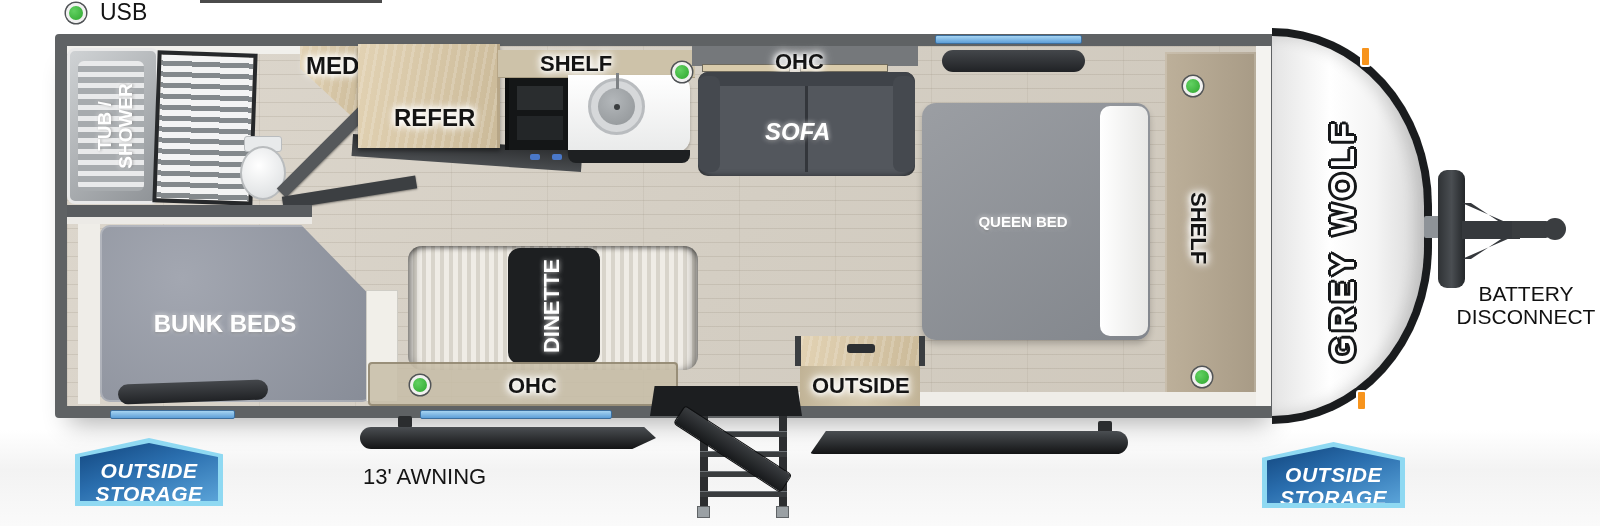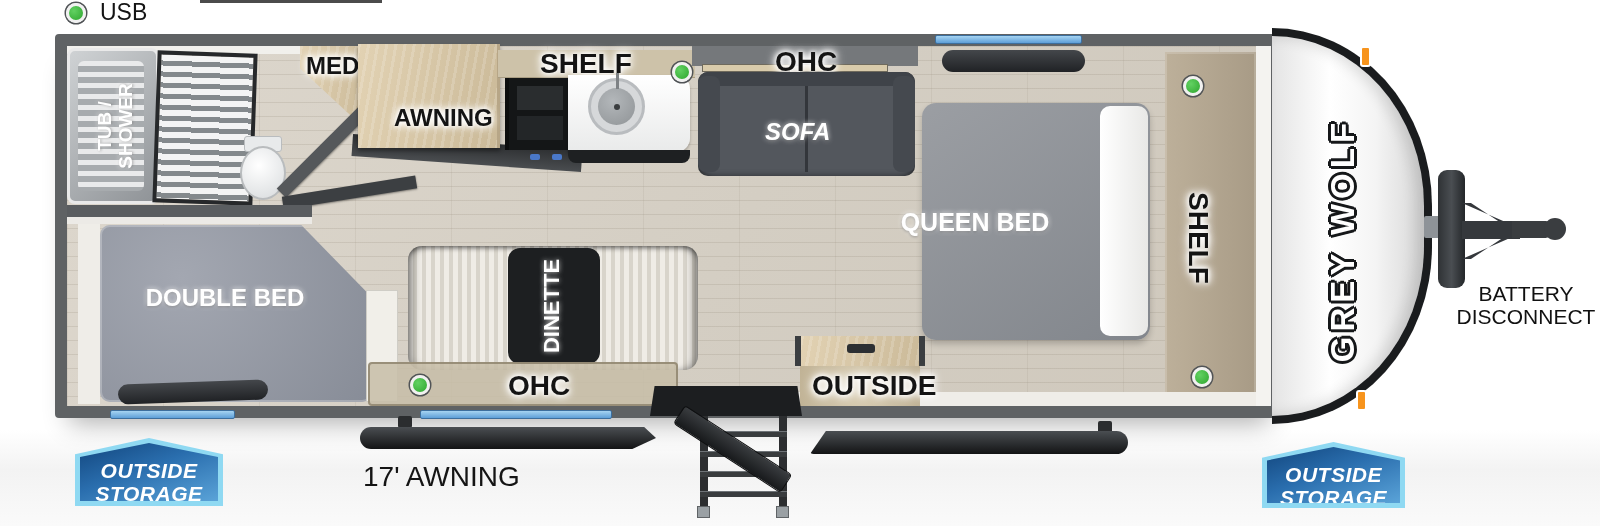--- a/index.html
+++ b/index.html
@@ -19,21 +19,21 @@
       repeating-linear-gradient(90deg,rgba(125,114,96,.10) 0 1px,transparent 1px 96px),
       linear-gradient(120deg,#ddd7cd,#d4cec3 55%,#cfc8bc);
     box-shadow:0 20px 24px -14px rgba(0,0,0,.30);
   }
   .window{height:9px;background:linear-gradient(#a6d4f2,#5e9fd8);border:1px solid #3d6f9e;border-radius:2px;}
 
   
   .lbl{
     position:absolute;font-weight:700;color:#141414;white-space:nowrap;
     text-shadow:0 0 4px #fff,0 0 7px #fff,0 0 10px #fff,0 0 12px #fff;
-    font-size:28px;line-height:24px;
+    font-size:22px;line-height:24px;
   }
   .lbl.white{
     color:#ffffff;
     text-shadow:0 0 5px rgba(255,255,255,.85),0 1px 3px rgba(0,0,0,.45);
   }
   .lbl.center{text-align:center;}
   .vert-cw{writing-mode:vertical-rl;}
 
   
   .usb-dot{
@@ -90,33 +90,33 @@
   <div class="abs wood" style="left:300px;top:46px;width:62px;height:80px;clip-path:polygon(0 0,100% 0,100% 100%,0 28%);"></div>
 
   <div class="abs wall-stub" style="left:262px;top:140px;width:132px;height:13px;transform:rotate(-45deg);"></div>
   <div class="abs wall-stub" style="left:282px;top:186px;width:135px;height:13px;transform:rotate(-9deg);background:#3c3f42;"></div>
 
   <div class="abs" style="left:67px;top:205px;width:245px;height:12px;background:#5a5d60;"></div>
   <div class="abs" style="left:67px;top:217px;width:245px;height:7px;background:#eceae6;"></div>
 
   <div class="abs" style="left:78px;top:224px;width:22px;height:180px;background:#efede8;"></div>
   <div class="abs" style="left:100px;top:225px;width:272px;height:177px;border-radius:10px;background:radial-gradient(circle at 30% 30%,#a3a7b1,#878c97);clip-path:polygon(0 0,74% 0,100% 41%,100% 100%,0 100%);box-shadow:inset 0 0 0 2px rgba(255,255,255,.25);"></div>
-  <div class="lbl white center" style="left:110px;top:286px;width:230px;font-size:24px;">DOUBLE BED</div>
+  <div class="lbl white center" style="left:110px;top:312px;width:230px;font-size:24px;">BUNK BEDS</div>
   <div class="abs dark-bar" style="left:118px;top:382px;width:150px;height:20px;transform:rotate(-2deg);"></div>
   <div class="abs" style="left:366px;top:290px;width:32px;height:112px;background:#f1efe9;border:1px solid #cfcdc6;"></div>
 
   <div class="abs" style="left:40px;top:100px;width:160px;height:52px;transform:rotate(-90deg);text-align:center;">
     <div class="lbl white" style="position:static;display:block;font-size:19px;line-height:21px;">TUB /</div>
     <div class="lbl white" style="position:static;display:block;font-size:19px;line-height:21px;">SHOWER</div>
   </div>
   <div class="lbl" style="left:306px;top:54px;font-size:24px;">MED</div>
 
   <div class="abs" style="left:352px;top:142px;width:230px;height:22px;transform:rotate(4deg);background:linear-gradient(#2c2e30,#4a4d50);"></div>
   <div class="abs wood" style="left:358px;top:44px;width:142px;height:104px;border-right:3px solid #b7a687;box-shadow:0 3px 4px rgba(0,0,0,.35);"></div>
-  <div class="lbl" style="left:394px;top:106px;font-size:24px;">AWNING</div>
+  <div class="lbl" style="left:394px;top:106px;font-size:24px;">REFER</div>
 
   <div class="abs" style="left:498px;top:50px;width:197px;height:28px;background:#cdc2a9;border-bottom:1px solid #a99d83;"></div>
   <div class="lbl" style="left:540px;top:52px;">SHELF</div>
   <div class="abs" style="left:505px;top:78px;width:63px;height:72px;background:#141617;border-left:4px solid #0c0d0e;">
     <div class="abs" style="left:8px;top:8px;width:46px;height:24px;background:#2a2d2f;"></div>
     <div class="abs" style="left:8px;top:38px;width:46px;height:24px;background:#232628;"></div>
   </div>
   <div class="abs" style="left:568px;top:75px;width:122px;height:77px;border-radius:0 14px 14px 0;background:linear-gradient(#ffffff,#e9eaea);box-shadow:0 2px 3px rgba(0,0,0,.25);"></div>
   <div class="abs" style="left:588px;top:78px;width:57px;height:57px;border-radius:50%;background:#d6d8da;border:3px solid #b9bcbf;">
     <div class="abs" style="left:7px;top:7px;width:37px;height:37px;border-radius:50%;background:radial-gradient(circle at 40% 35%,#b3b7ba,#8f9396);"></div>
@@ -136,21 +136,21 @@
     <div class="abs" style="left:107px;top:14px;width:3px;height:86px;background:#33363b;"></div>
     <div class="abs" style="left:0;top:4px;width:22px;height:96px;border-radius:8px;background:#45494f;"></div>
     <div class="abs" style="left:195px;top:4px;width:22px;height:96px;border-radius:8px;background:#45494f;"></div>
   </div>
   <div class="lbl white" style="left:765px;top:120px;font-size:24px;font-style:italic;">SOFA</div>
 
   <div class="abs window" style="left:935px;top:35px;width:147px;"></div>
   <div class="abs dark-bar" style="left:942px;top:50px;width:143px;height:22px;border-radius:12px;"></div>
   <div class="abs" style="left:922px;top:103px;width:228px;height:237px;border-radius:14px;background:linear-gradient(145deg,#9b9ea3,#82868c);box-shadow:0 4px 6px rgba(0,0,0,.2);"></div>
   <div class="abs" style="left:1100px;top:106px;width:48px;height:230px;border-radius:10px;background:linear-gradient(90deg,#ffffff,#e8e8e6);"></div>
-  <div class="lbl white center" style="left:890px;top:210px;width:170px;font-size:25px;">QUEEN BED</div>
+  <div class="lbl white center" style="left:938px;top:210px;width:170px;font-size:15px;">QUEEN BED</div>
 
   <div class="abs" style="left:1165px;top:52px;width:91px;height:352px;background:linear-gradient(90deg,#bdb09a,#a89b86);box-shadow:inset 0 0 0 2px rgba(255,255,255,.18);"></div>
   <div class="abs" style="left:1256px;top:46px;width:15px;height:360px;background:#f4f3f0;"></div>
   <div class="lbl vert-cw" style="left:1186px;top:192px;">SHELF</div>
   <span class="usb-dot" style="left:1183px;top:76px;"></span>
   <span class="usb-dot" style="left:1192px;top:367px;"></span>
 
   <div class="abs" style="left:680px;top:392px;width:576px;height:14px;background:#efede8;"></div>
 
   <div class="abs" style="left:800px;top:362px;width:120px;height:44px;background:radial-gradient(circle at 50% 60%,#ddd2b8,#bfb194);"></div>
@@ -180,21 +180,21 @@
   <div class="abs" style="left:700px;top:472px;width:87px;height:5px;background:#393c3e;box-shadow:0 -1px 0 #6e7377;"></div>
   <div class="abs" style="left:700px;top:492px;width:87px;height:5px;background:#393c3e;box-shadow:0 -1px 0 #6e7377;"></div>
   <div class="abs" style="left:697px;top:506px;width:13px;height:12px;background:#9aa0a4;border:1px solid #5f6366;"></div>
   <div class="abs" style="left:776px;top:506px;width:13px;height:12px;background:#9aa0a4;border:1px solid #5f6366;"></div>
   <div class="abs" style="left:685px;top:405px;width:128px;height:22px;transform:rotate(33deg);transform-origin:left top;background:linear-gradient(#3a3d40,#17191b);border:1px solid #0e0f10;border-radius:4px;"></div>
 
   <div class="abs" style="left:398px;top:416px;width:14px;height:12px;background:#2b2d2f;border-radius:2px;"></div>
   <div class="abs" style="left:360px;top:427px;width:296px;height:22px;border-radius:12px 4px 4px 12px;background:linear-gradient(#4a4e52,#131415);clip-path:polygon(0 0,96% 0,100% 50%,92% 100%,0 100%);"></div>
   <div class="abs" style="left:1098px;top:421px;width:14px;height:12px;background:#2b2d2f;border-radius:2px;"></div>
   <div class="abs" style="left:810px;top:431px;width:318px;height:23px;border-radius:4px 12px 12px 4px;background:linear-gradient(#4a4e52,#131415);clip-path:polygon(5% 0,100% 0,100% 100%,0 100%);"></div>
-  <div class="lbl" style="left:363px;top:465px;font-weight:500;text-shadow:none;">17' AWNING</div>
+  <div class="lbl" style="left:363px;top:465px;font-weight:500;text-shadow:none;">13' AWNING</div>
 
   <div class="abs" style="left:1272px;top:28px;width:160px;height:396px;border-radius:0 180px 180px 0 / 0 200px 200px 0;background:#1a1c1e;"></div>
   <div class="abs" style="left:1272px;top:36px;width:152px;height:380px;border-radius:0 170px 170px 0 / 0 190px 190px 0;background:linear-gradient(90deg,#e4e4e4,#ffffff 38%,#f4f4f4 68%,#d7d7d7);box-shadow:inset -8px 0 14px rgba(0,0,0,.12);"></div>
   <div class="abs" style="left:1360px;top:46px;width:11px;height:21px;background:#f7941d;border:2px solid #fff;border-radius:3px;"></div>
   <div class="abs" style="left:1356px;top:390px;width:11px;height:21px;background:#f7941d;border:2px solid #fff;border-radius:3px;"></div>
   <div class="abs" style="left:1197px;top:212px;width:310px;height:56px;transform:rotate(-90deg);text-align:center;">
     <span style="font-size:33px;font-weight:700;letter-spacing:5px;color:#fff;white-space:nowrap;
              text-shadow:-2px -2px 0 #16181a,2px -2px 0 #16181a,-2px 2px 0 #16181a,2px 2px 0 #16181a,0 -3px 0 #16181a,0 3px 0 #16181a,-3px 0 0 #16181a,3px 0 0 #16181a;">GREY WOLF</span>
   </div>
 

